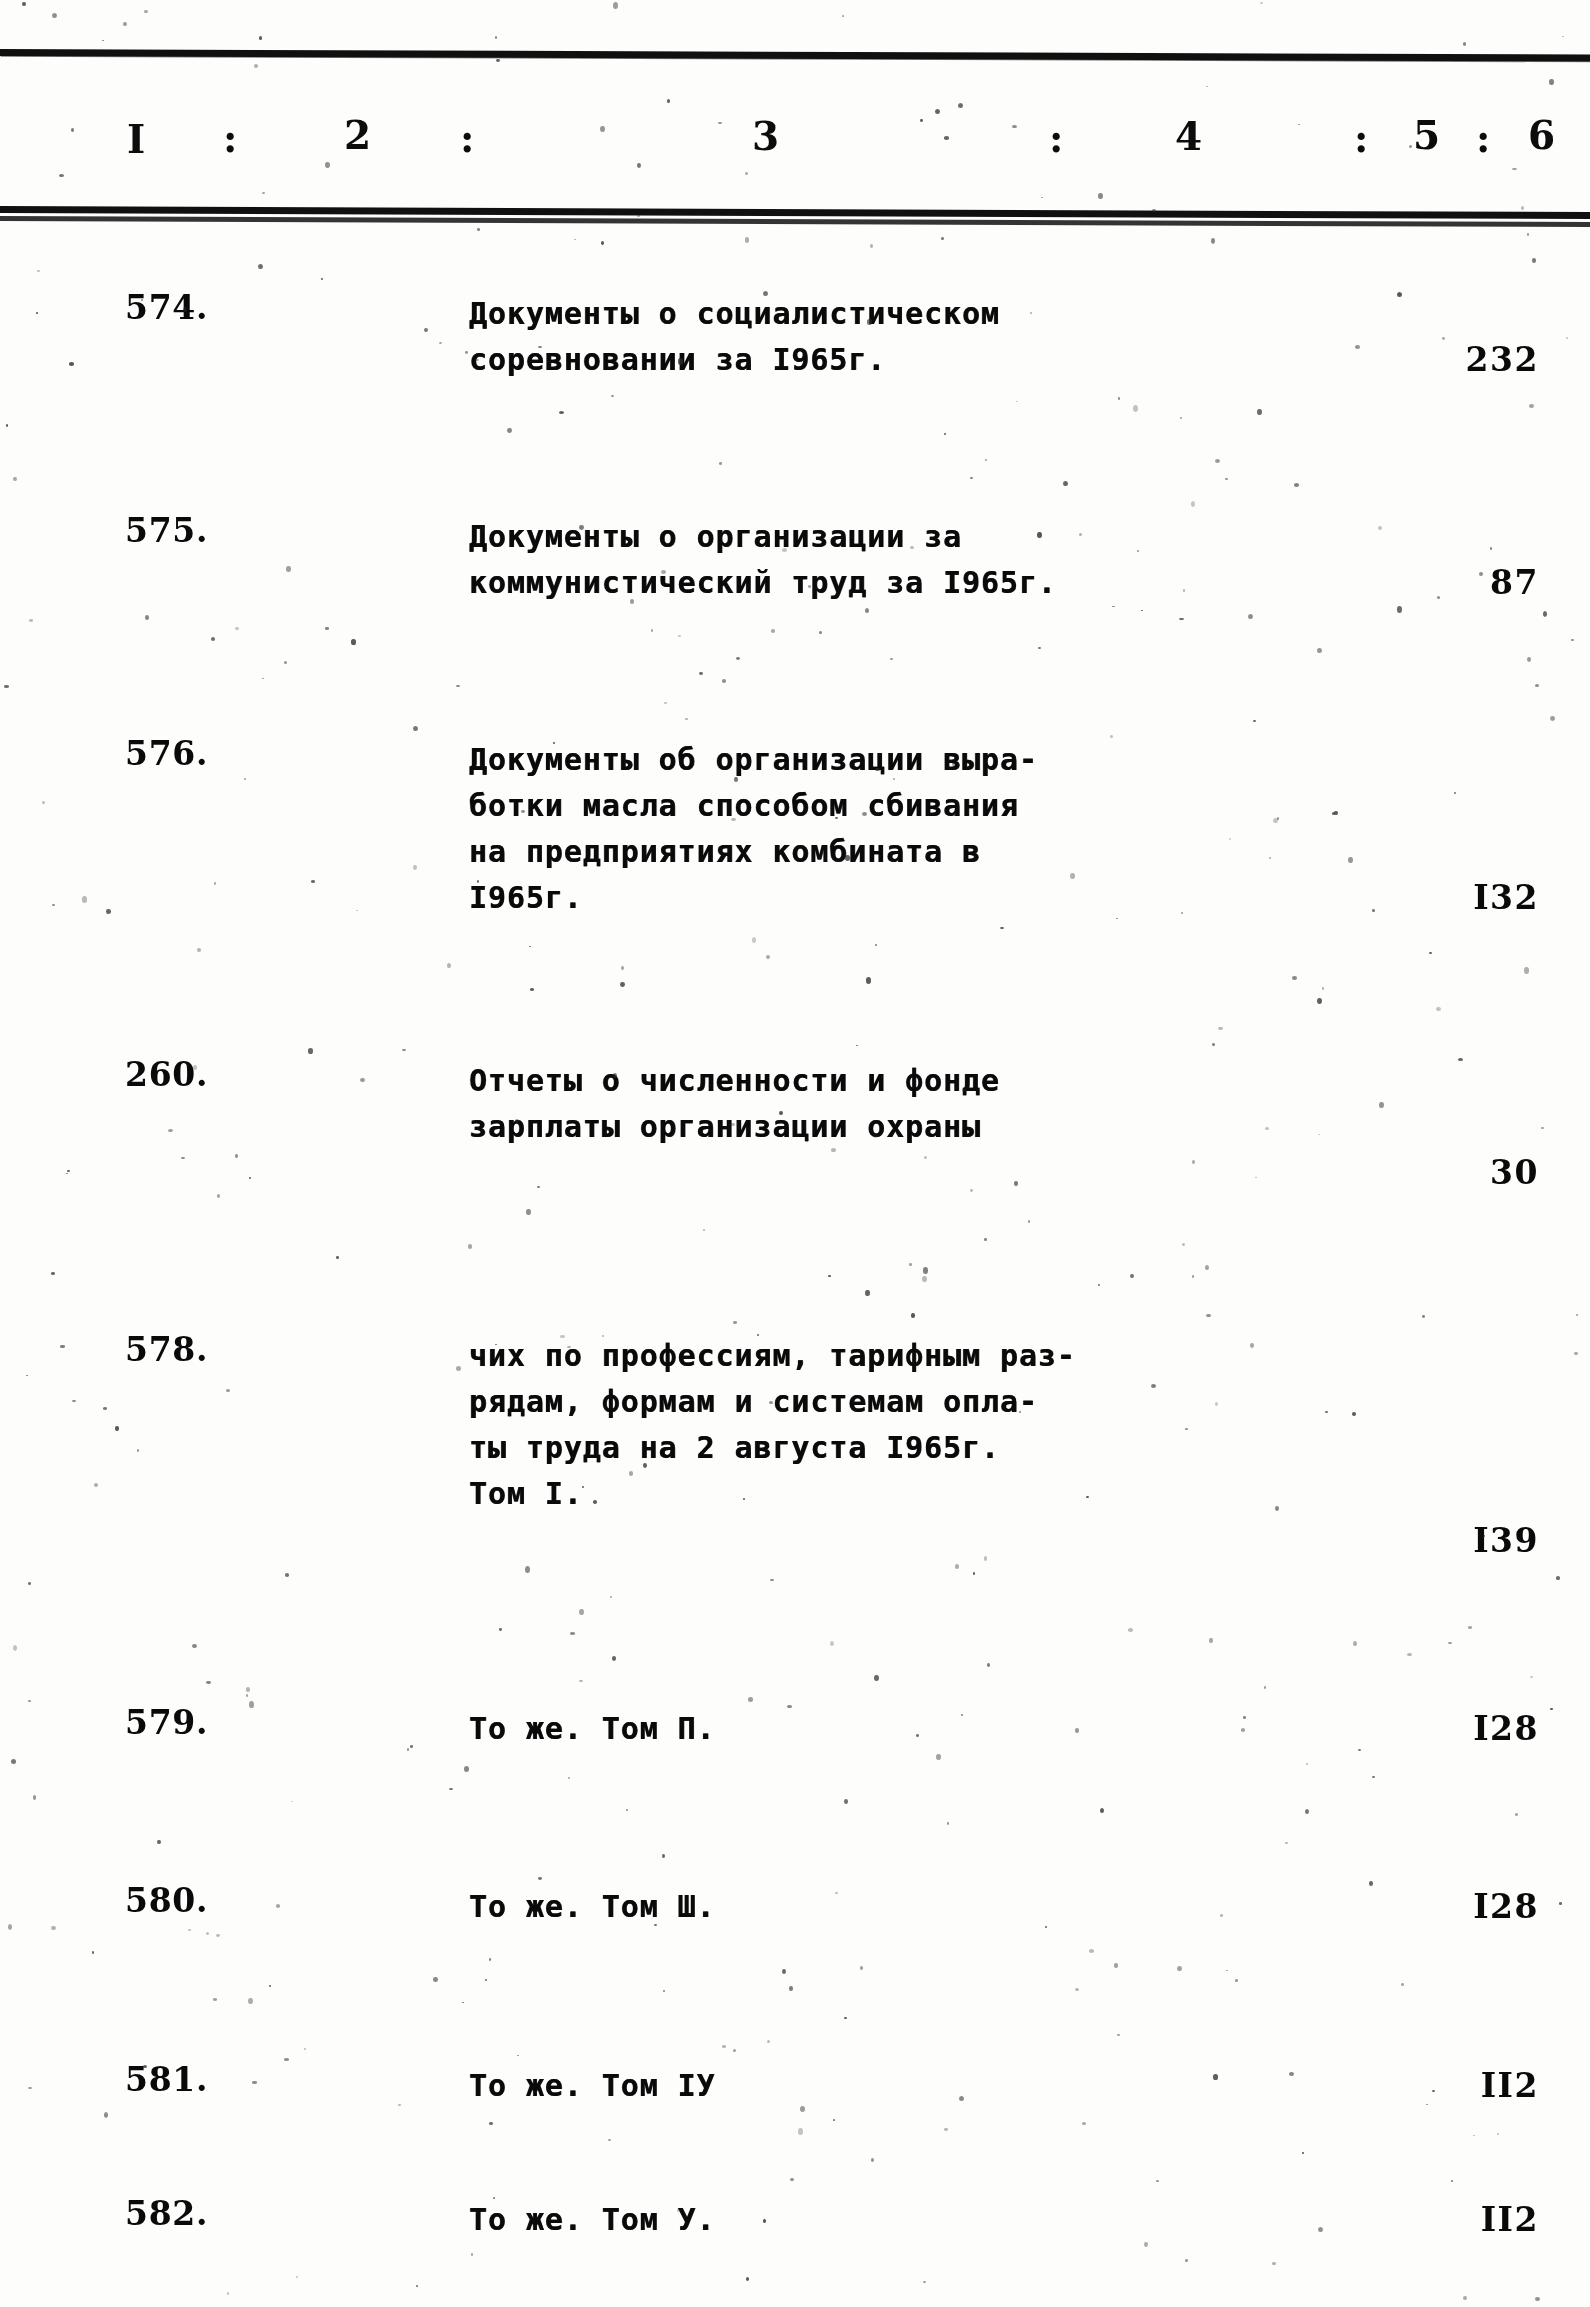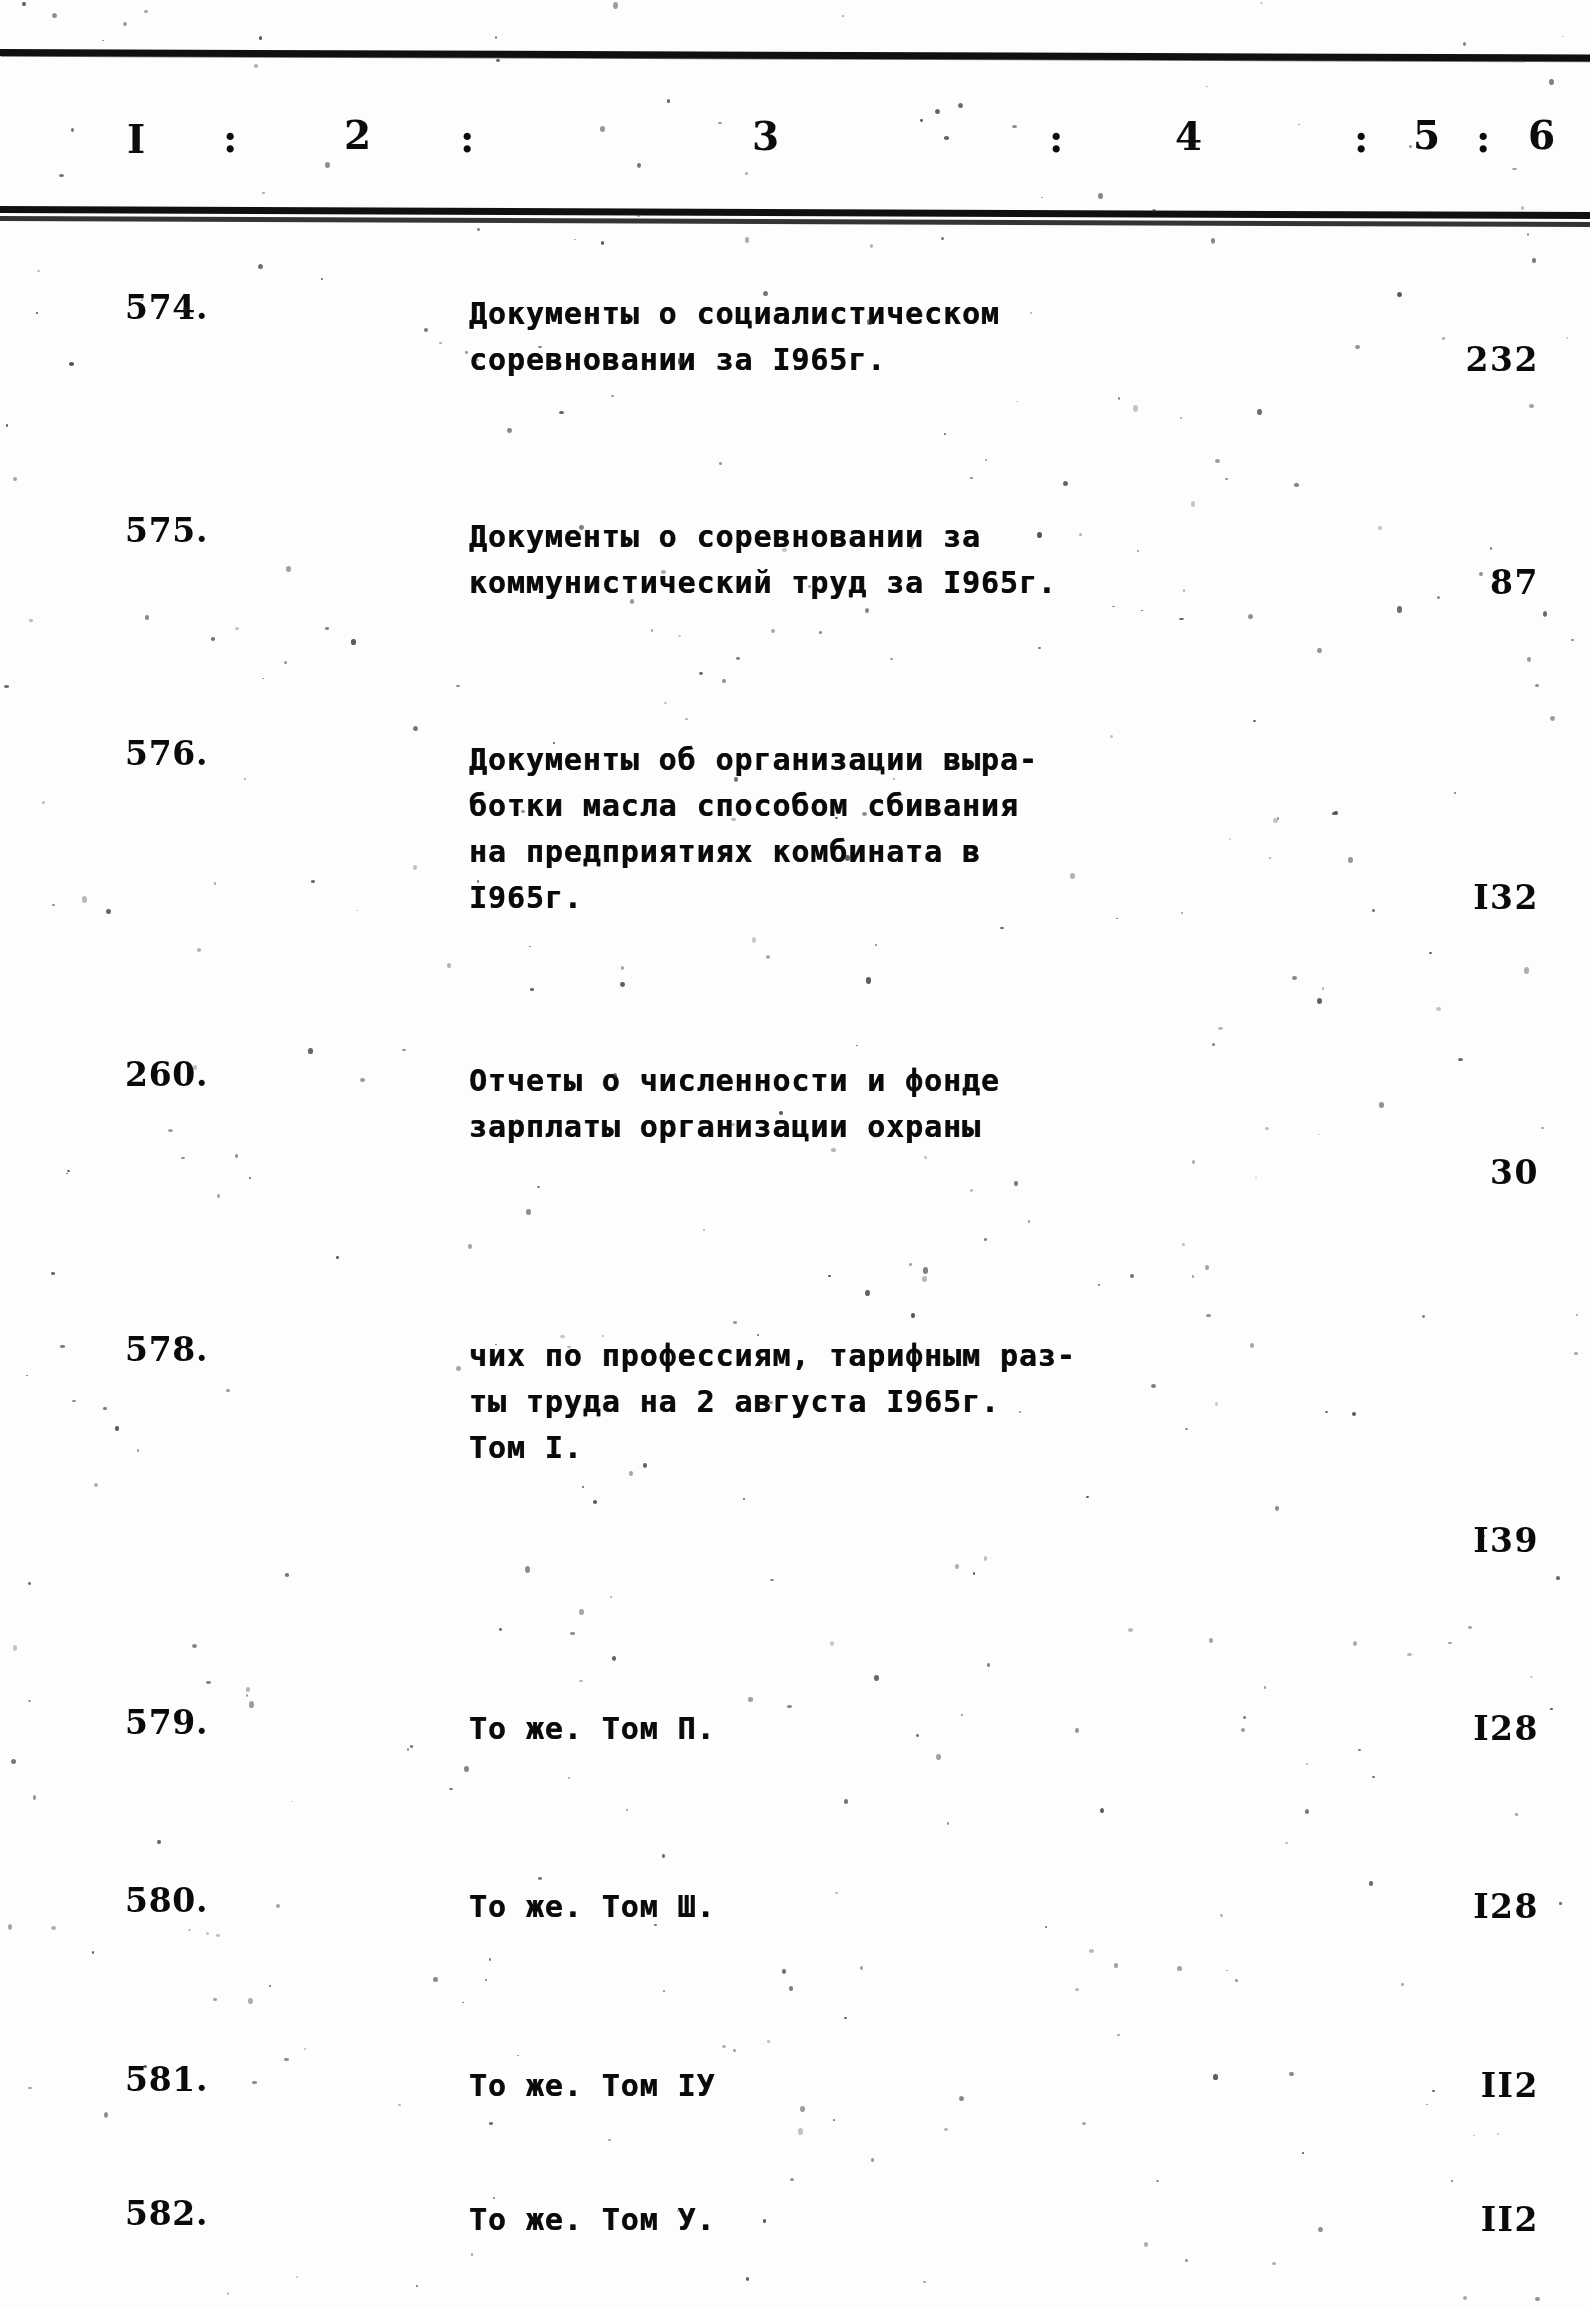--- a/index.html
+++ b/index.html
@@ -597,21 +597,21 @@
         <div class="num">574.</div>
         <div class="title">
           <div class="tline">Документы о социалистическом</div>
           <div class="tline">соревновании за I965г.</div>
         </div>
         <div class="count" style="top: 52px;">232</div>
       </div>
       <div class="row" style="position: absolute; top: 268px; height: 223px;">
         <div class="num">575.</div>
         <div class="title">
-          <div class="tline">Документы о соревновании за</div>
+          <div class="tline">Документы о организации за</div>
           <div class="tline">коммунистический труд за I965г.</div>
         </div>
         <div class="count" style="top: 52px;">87</div>
       </div>
       <div class="row" style="position: absolute; top: 491px; height: 320px;">
         <div class="num">576.</div>
         <div class="title">
           <div class="tline">Документы об организации выра-</div>
           <div class="tline">ботки масла способом сбивания</div>
           <div class="tline">на предприятиях комбината в</div>
@@ -624,20 +624,21 @@
         <div class="title">
           <div class="tline">Отчеты о численности и фонде</div>
           <div class="tline">зарплаты организации охраны</div>
         </div>
         <div class="count" style="top: 98px;">30</div>
       </div>
       <div class="row" style="position: absolute; top: 1087px; height: 372px;">
         <div class="num">578.</div>
         <div class="title">
           <div class="tline">чих по профессиям, тарифным раз-</div>
+          <div class="tline">рядам, формам и системам опла-</div>
           <div class="tline">ты труда на 2 августа I965г.</div>
           <div class="tline">Том I.</div>
         </div>
         <div class="count" style="top: 191px;">I39</div>
       </div>
       <div class="row" style="position: absolute; top: 1460px; height: 179px;">
         <div class="num">579.</div>
         <div class="title">
           <div class="tline">То же. Том П.</div>
         </div>

